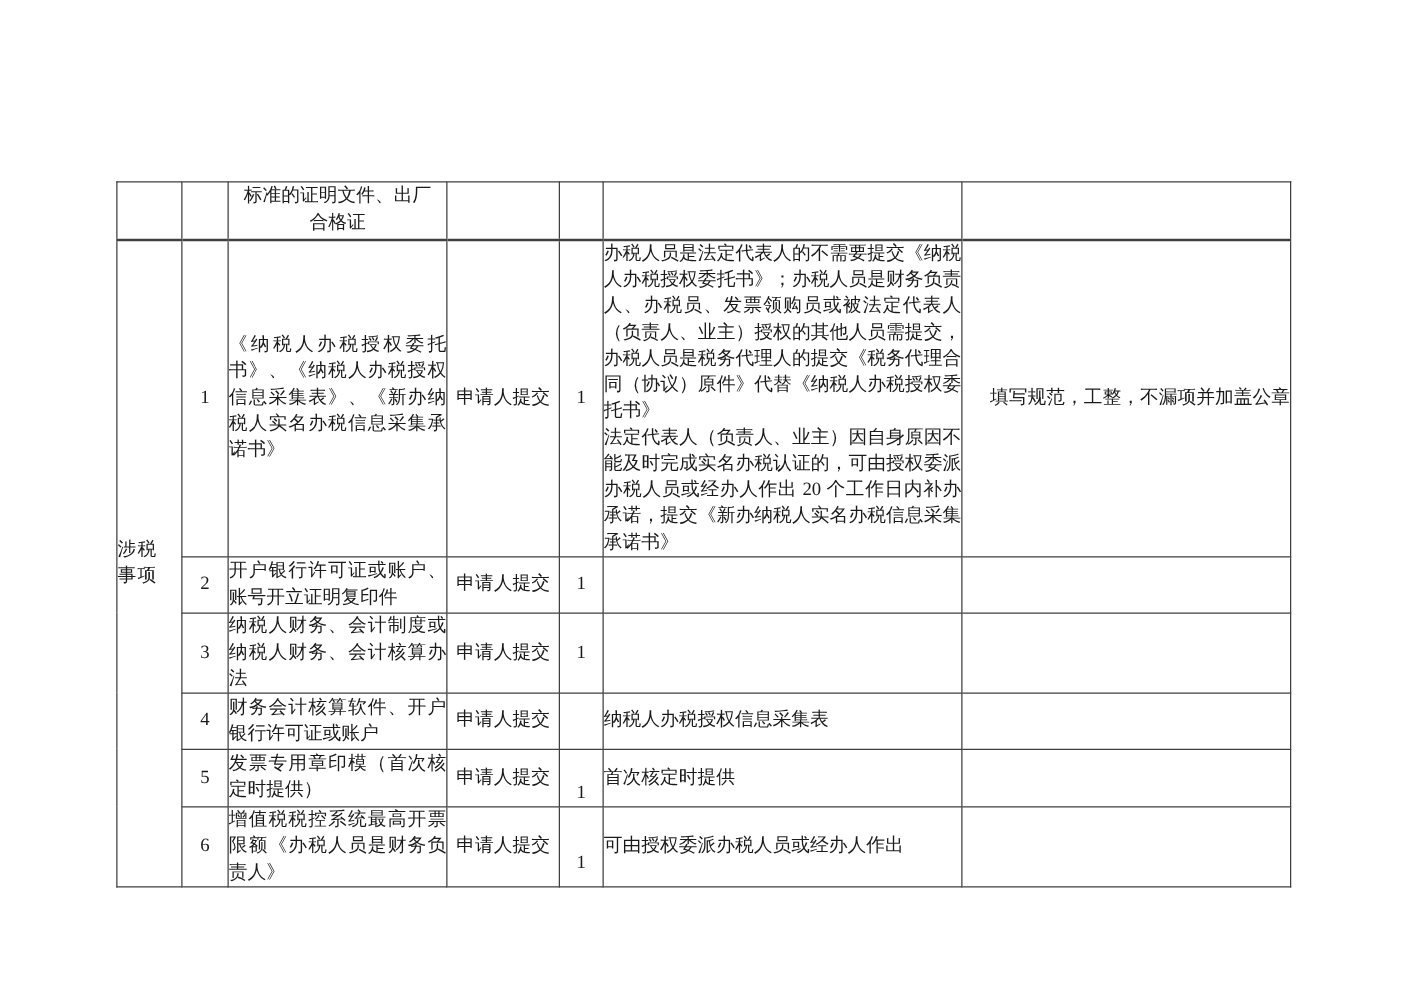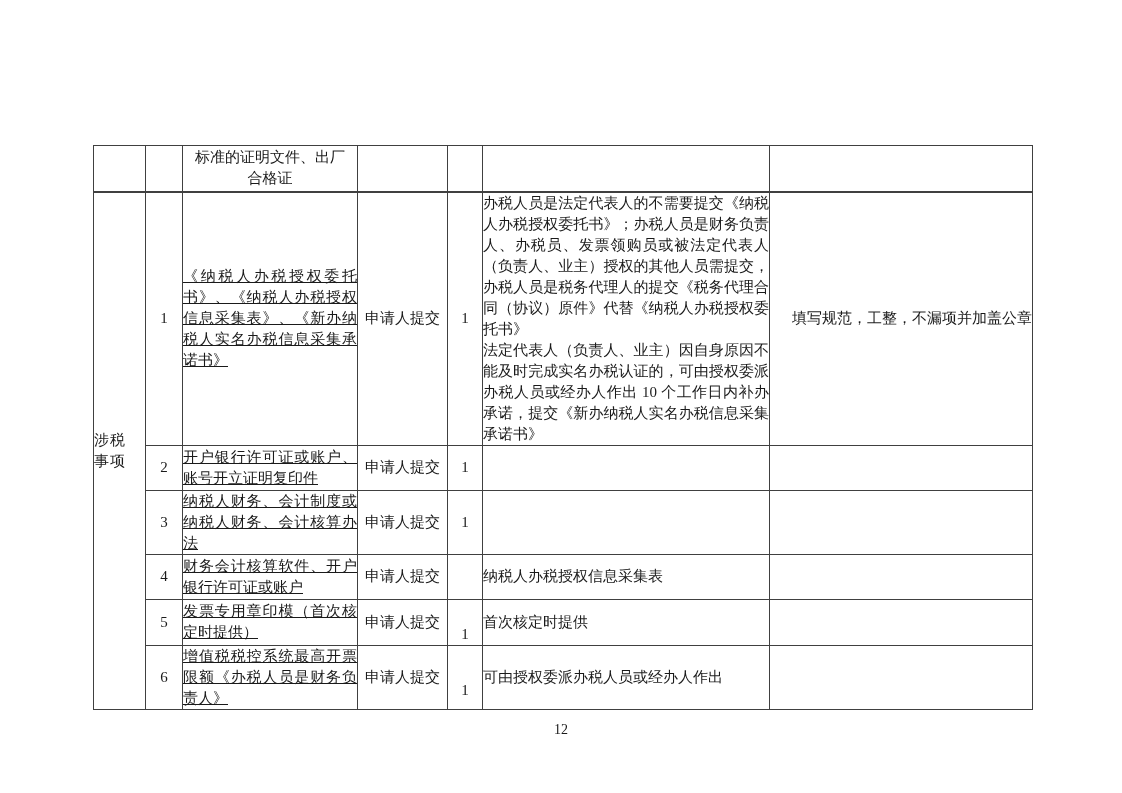--- a/index.html
+++ b/index.html
@@ -29,21 +29,21 @@
       line-height: 21px;
       overflow: hidden;
       word-break: break-all;
     }
     tr.row-top td { border-bottom: 2px solid #404040; }
     td.cell-category {
       white-space: pre-line;
       letter-spacing: 1px;
     }
     td.cell-seq { text-align: center; }
-    td.cell-material { text-align: justify; padding: 2px 8px; text-decoration: underline; }
+    td.cell-material { text-align: justify; padding: 2px 8px; }
     td.cell-material-center {
       text-align: center;
       white-space: pre-line;
       padding: 2px 4px;
     }
     td.cell-channel { text-align: center; }
     td.cell-count { text-align: center; }
     td.cell-count.low-5 { padding-top: 24px; }
     td.cell-count.low-6 { padding-top: 26px; }
     td.cell-note {
@@ -95,21 +95,21 @@
       </tr>
 
       <tr style="height:212px">
         <td class="cell-category" rowspan="6">涉税
 事项</td>
         <td class="cell-seq">1</td>
         <td class="cell-material">《纳税人办税授权委托书》、《纳税人办税授权信息采集表》、《新办纳税人实名办税信息采集承诺书》</td>
         <td class="cell-channel">申请人提交</td>
         <td class="cell-count">1</td>
         <td class="cell-note">办税人员是法定代表人的不需要提交《纳税人办税授权委托书》；办税人员是财务负责人、办税员、发票领购员或被法定代表人（负责人、业主）授权的其他人员需提交，办税人员是税务代理人的提交《税务代理合同（协议）原件》代替《纳税人办税授权委托书》
-法定代表人（负责人、业主）因自身原因不能及时完成实名办税认证的，可由授权委派办税人员或经办人作出 10 个工作日内补办承诺，提交《新办纳税人实名办税信息采集承诺书》</td>
+法定代表人（负责人、业主）因自身原因不能及时完成实名办税认证的，可由授权委派办税人员或经办人作出 20 个工作日内补办承诺，提交《新办纳税人实名办税信息采集承诺书》</td>
         <td class="cell-requirement">填写规范，工整，不漏项并加盖公章</td>
       </tr>
 
       <tr style="height:45px">
         <td class="cell-seq">2</td>
         <td class="cell-material">开户银行许可证或账户、账号开立证明复印件</td>
         <td class="cell-channel">申请人提交</td>
         <td class="cell-count">1</td>
         <td class="cell-note"></td>
         <td class="cell-requirement"></td>
@@ -146,15 +146,14 @@
         <td class="cell-seq">6</td>
         <td class="cell-material">增值税税控系统最高开票限额《办税人员是财务负责人》</td>
         <td class="cell-channel">申请人提交</td>
         <td class="cell-count low-6">1</td>
         <td class="cell-note">可由授权委派办税人员或经办人作出</td>
         <td class="cell-requirement"></td>
       </tr>
     </tbody>
   </table>
 
-  <div class="page-number">12</div>
 
 </div>
 
 </body></html>

